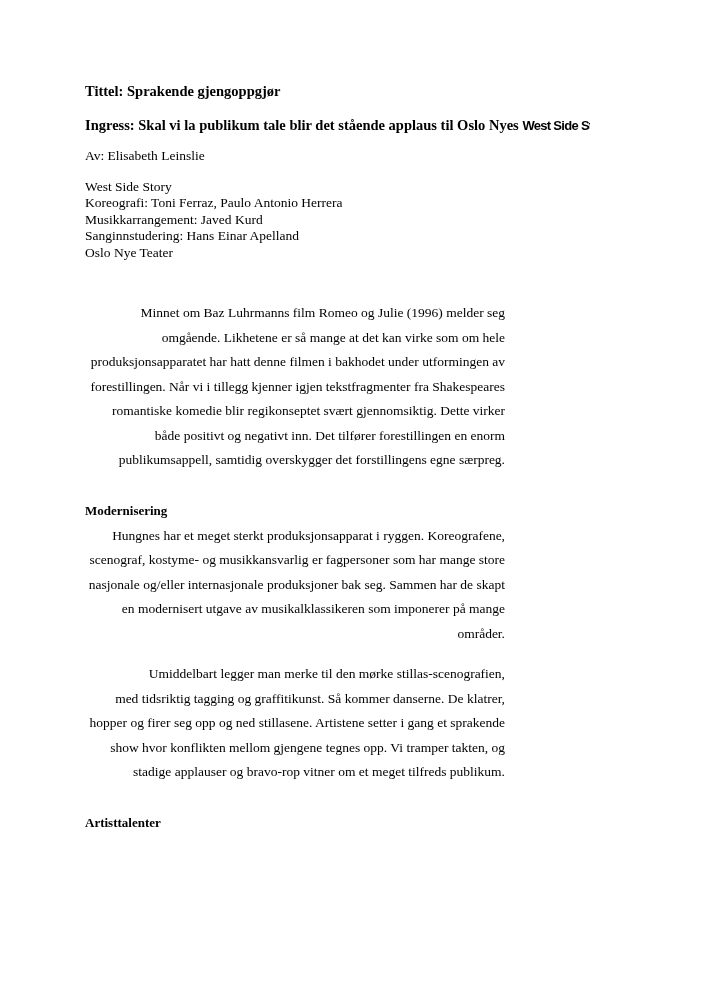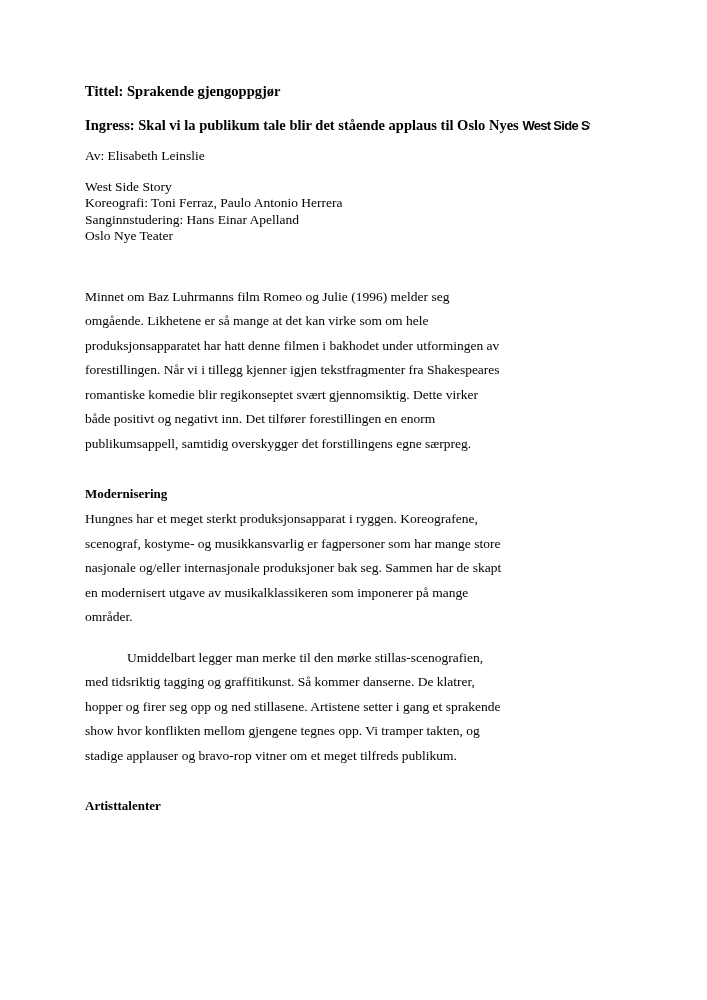--- a/index.html
+++ b/index.html
@@ -45,21 +45,21 @@
     margin-top: 14px;
   }
   .credit-line {
     font-size: 13.5px;
     line-height: 16.4px;
     white-space: nowrap;
   }
   .body-para {
     font-size: 13.5px;
     line-height: 24.5px;
-    text-align: left;
+    text-align: right;
   }
   .intro-para {
     margin-top: 40px;
   }
   .section-heading {
     margin-top: 28px;
     font-size: 13px;
     font-weight: bold;
     line-height: 20px;
     white-space: nowrap;
@@ -82,20 +82,21 @@
 
     <p class="title-line">Tittel: Sprakende gjengoppgjør</p>
 
     <p class="ingress-line"><span>Ingress: Skal vi la publikum tale blir det stående applaus til Oslo Nyes </span><span class="ingress-emphasis">West Side Story</span><span>.</span></p>
 
     <p class="byline">Av: Elisabeth Leinslie</p>
 
     <div class="credits">
       <div class="credit-line">West Side Story</div>
       <div class="credit-line">Koreografi: Toni Ferraz, Paulo Antonio Herrera</div>
+      <div class="credit-line">Musikkarrangement: Javed Kurd</div>
       <div class="credit-line">Sanginnstudering: Hans Einar Apelland</div>
       <div class="credit-line">Oslo Nye Teater</div>
     </div>
 
     <p class="body-para intro-para">Minnet om Baz Luhrmanns film Romeo og Julie (1996) melder seg omgående. Likhetene er så mange at det kan virke som om hele produksjonsapparatet har hatt denne filmen i bakhodet under utformingen av forestillingen. Når vi i tillegg kjenner igjen tekstfragmenter fra Shakespeares romantiske komedie blir regikonseptet svært gjennomsiktig. Dette virker både positivt og negativt inn. Det tilfører forestillingen en enorm publikumsappell, samtidig overskygger det forstillingens egne særpreg.</p>
 
     <h2 class="section-heading">Modernisering</h2>
 
     <p class="body-para section-para">Hungnes har et meget sterkt produksjonsapparat i ryggen. Koreografene, scenograf, kostyme- og musikkansvarlig er fagpersoner som har mange store nasjonale og/eller internasjonale produksjoner bak seg. Sammen har de skapt en modernisert utgave av musikalklassikeren som imponerer på mange områder.</p>
 

